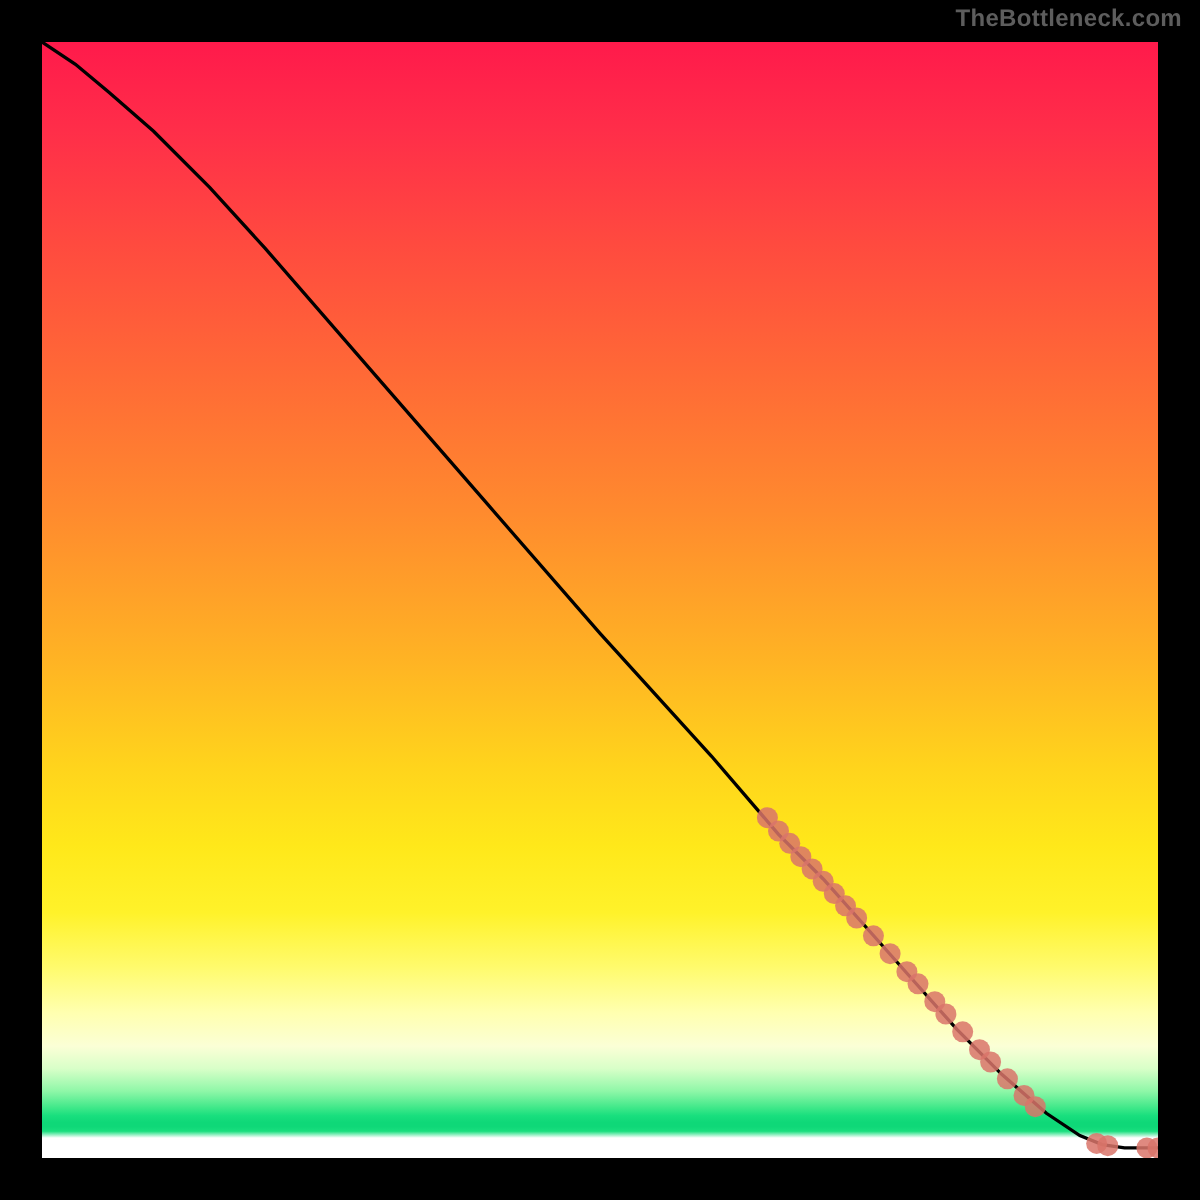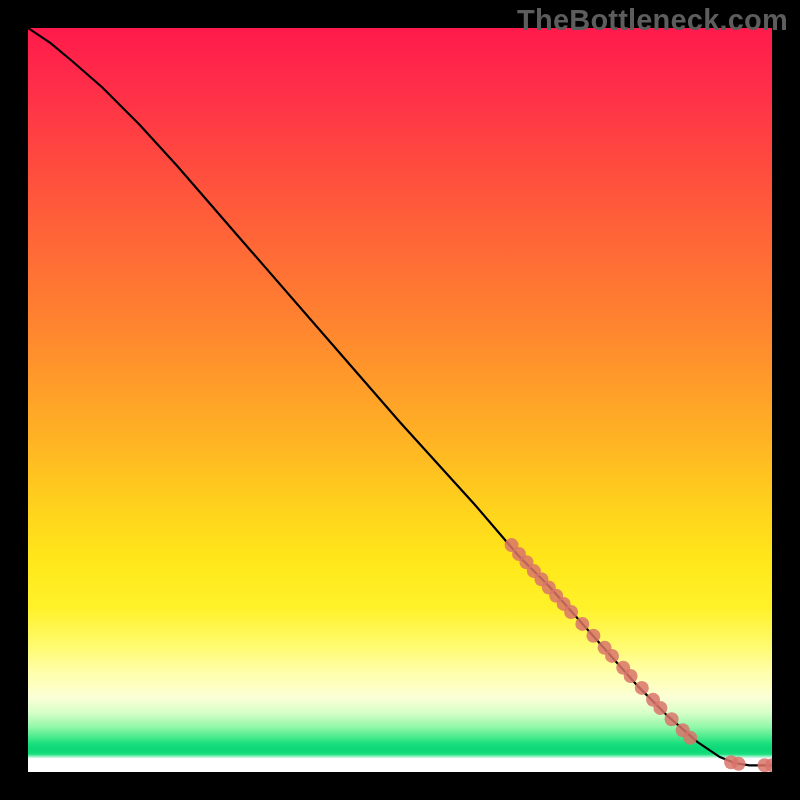--- a/index.html
+++ b/index.html
@@ -14,21 +14,21 @@
   .frame {
     position: relative;
     width: 800px;
     height: 800px;
     background: #000;
   }
   .watermark {
     position: absolute;
     top: 4px;
     right: 12px;
-    font-size: 29px;
+    font-size: 16px;
     font-weight: 600;
     color: #5d5d5d;
     letter-spacing: 0.2px;
     z-index: 5;
     text-align: right;
   }
   .plot {
     position: absolute;
     left: 28px;
     top: 28px;

